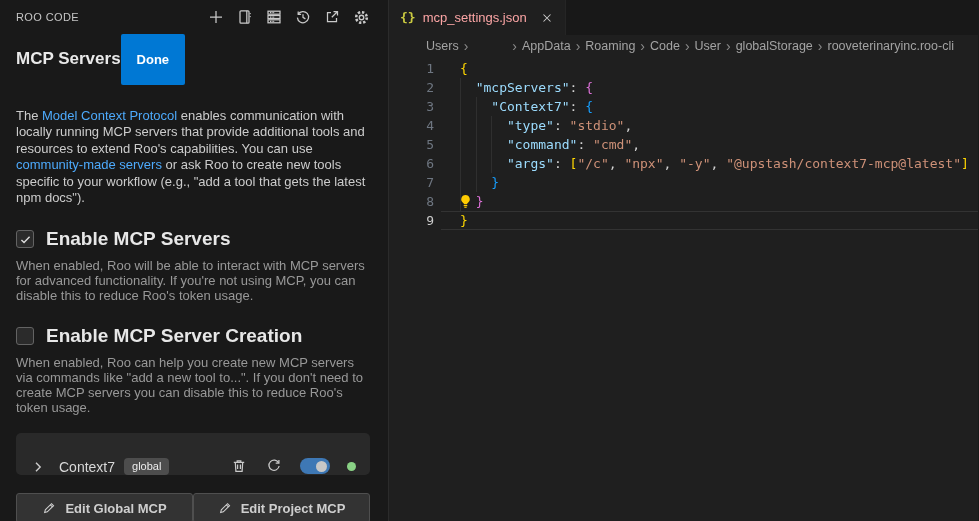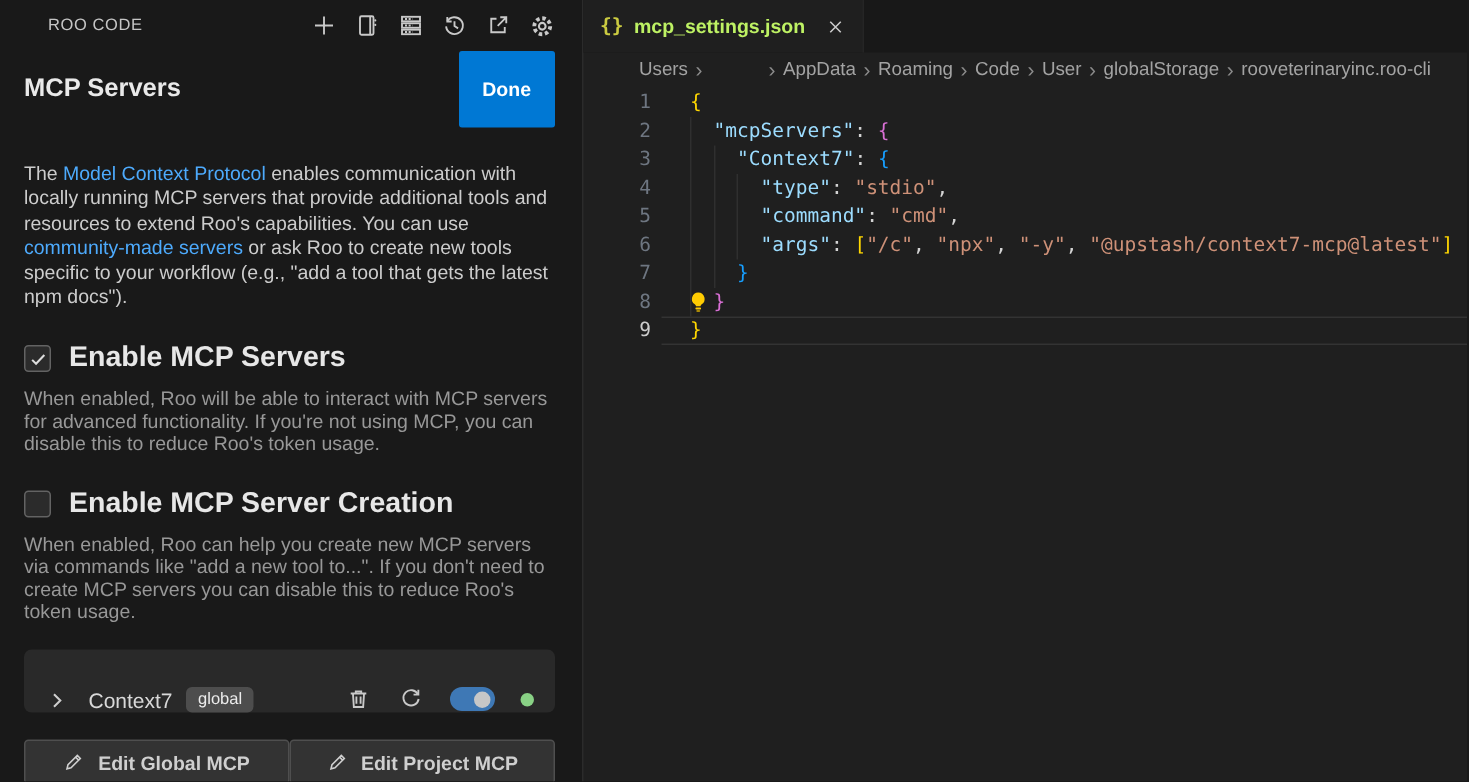--- a/index.html
+++ b/index.html
@@ -2,26 +2,26 @@
 <html><head>
 <meta charset="utf-8">
 <style>
   * { margin:0; padding:0; box-sizing:border-box; }
   html,body { width:979px; height:521px; overflow:hidden; background:#191919;
     font-family:"Liberation Sans", sans-serif; }
   .app { display:flex; width:979px; height:521px; }
 
   
   .sidebar { width:388px; height:521px; background:#191919; padding:0 18px 0 16px; overflow:hidden; }
-  .sb-header { height:34px; display:flex; align-items:center; justify-content:space-between;margin-left:16px; }
+  .sb-header { height:34px; display:flex; align-items:center; justify-content:space-between; }
   .sb-title { font-size:11px; color:#c5c5c5; letter-spacing:.4px; }
   .sb-icons { display:flex; align-items:center; gap:11px; }
   .icon-btn { width:18px; height:18px; display:flex; align-items:center; justify-content:center; cursor:pointer; }
   .icon-btn svg { stroke:#c9c9c9; fill:none; stroke-width:1.25; }
-  .sb-titlebar { height:30px; margin-top:10px; display:flex; align-items:center; justify-content:space-between; }
+  .sb-titlebar { height:30px; margin-top:10px; display:flex; align-items:center; justify-content:flex-start; }
   .page-title { font-size:17px; font-weight:700; color:#e9e9e9; }
   .done-btn { background:#0078d4; color:#ffffff; border:none; border-radius:2px; font-size:13px;
     font-weight:600; padding:18px 16px; cursor:pointer; font-family:"Liberation Sans",sans-serif; }
   .intro { margin-top:34px; font-size:13px; line-height:16.4px; color:#cccccc; }
   .intro a { color:#4daafc; text-decoration:none; cursor:pointer; }
   .check-row { margin-top:22px; display:flex; align-items:center; gap:12px; cursor:pointer; }
   .checkbox { width:18px; height:18px; border:1px solid #636363; background:#2b2b2b; border-radius:3px;
     display:flex; align-items:center; justify-content:center; flex:none; }
   .checkbox svg { display:none; }
   .checkbox.on svg { display:block; }
@@ -44,21 +44,21 @@
     color:#cfcfcf; font-size:13px; font-weight:600; display:flex; align-items:center; justify-content:center;
     gap:9px; cursor:pointer; font-family:"Liberation Sans",sans-serif; }
 
   
   .editor { width:590px; height:521px; background:#1f1f1f; border-left:1px solid #2b2b2b;
     display:flex; flex-direction:column; }
   .tabbar { height:35px; background:#181818; display:flex; flex:none; }
   .tab { height:35px; background:#1f1f1f; display:flex; align-items:center; padding:0 11px; gap:7px;
     border-right:1px solid #252525; cursor:pointer; }
   .json-icon { color:#cbcb41; font-weight:700; font-size:13px; font-family:"DejaVu Sans Mono",monospace; }
-  .tab-name { font-size:13px; color:#bef264;font-weight:bold; }
+  .tab-name { font-size:13px; color:#fca5a5; }
   .tab-close { margin-left:6px; display:flex; cursor:pointer; }
   .breadcrumbs { height:22px; display:flex; align-items:center; padding-left:37px; flex:none;
     font-size:12.5px; color:#a3a3a3; white-space:nowrap; overflow:hidden; }
   .crumb { cursor:pointer; }
   .crumb.redacted { display:inline-block; width:34px; }
   .crumb-sep { margin:0 5px; color:#8b8b8b; font-size:14px; line-height:1; }
 
   .code-area { position:relative; flex:1; padding-top:2px; overflow:hidden;
     font-family:"DejaVu Sans Mono","Liberation Mono",monospace; font-size:13px; }
   .code-line { position:relative; height:19px; line-height:19px; padding-left:71px; white-space:pre; }

